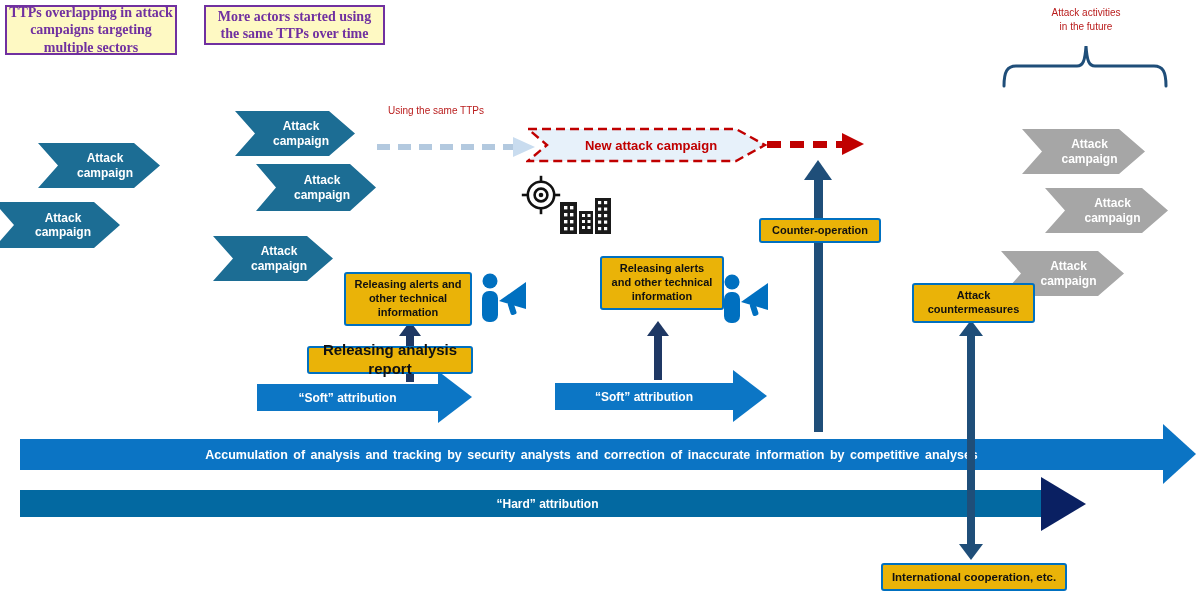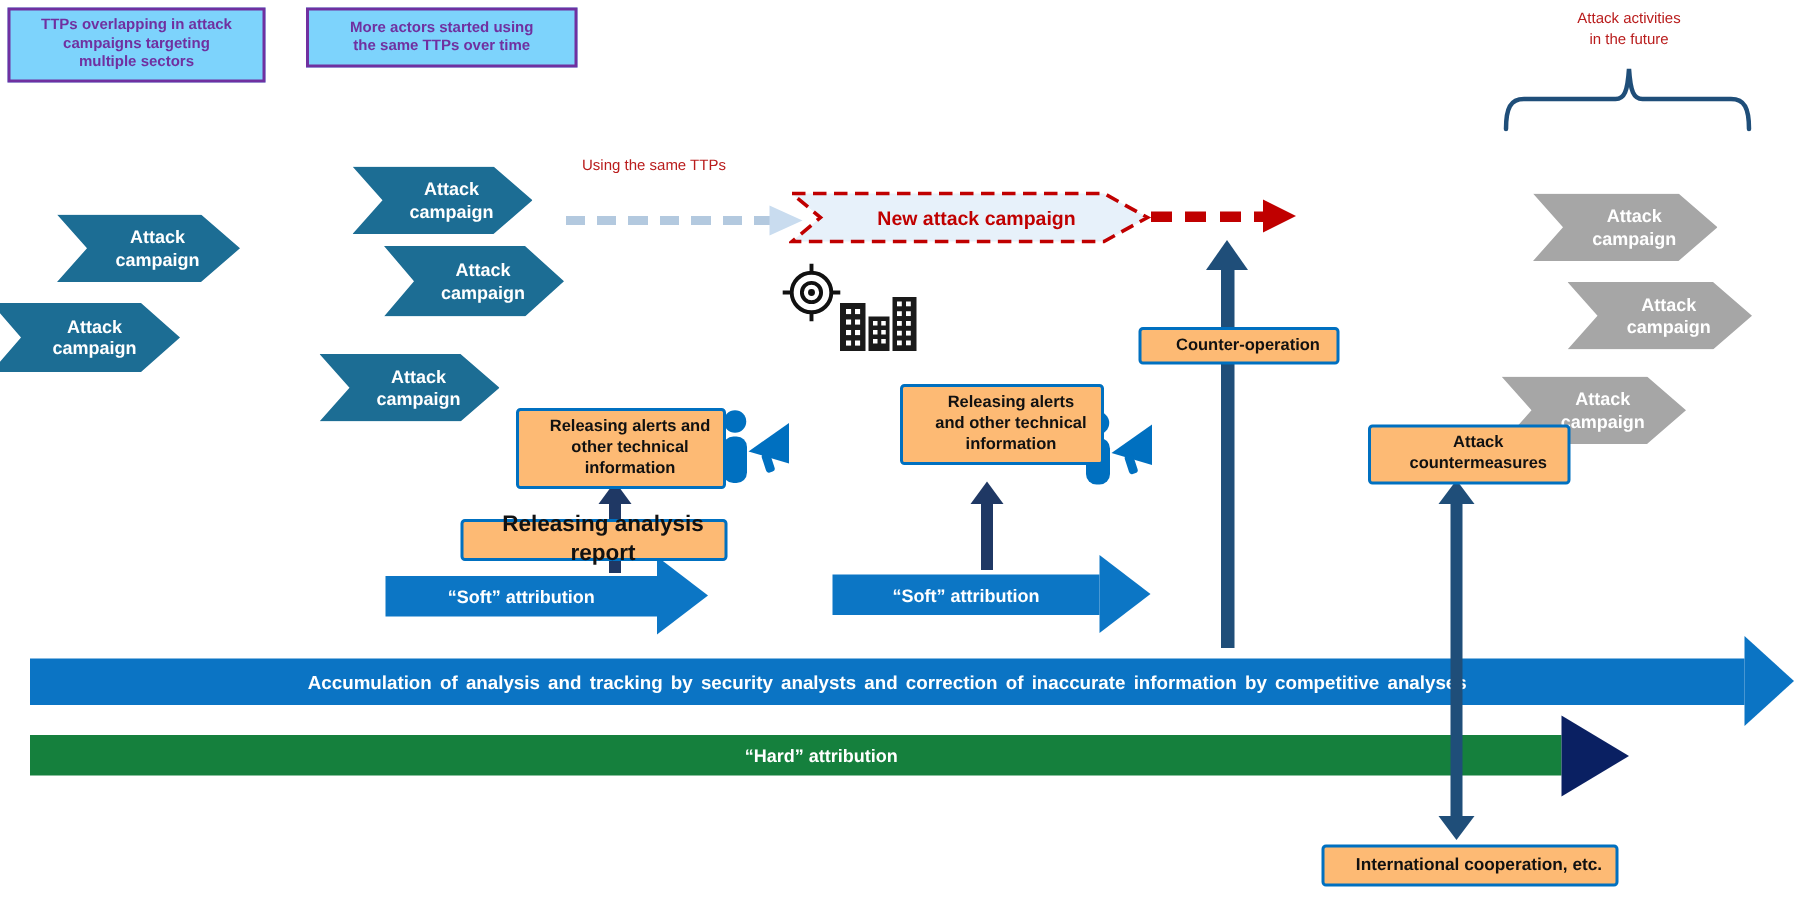--- a/index.html
+++ b/index.html
@@ -3,38 +3,38 @@
 <meta charset="utf-8">
 <style>
   html,body{margin:0;padding:0;background:#fff;}
   #canvas{
     position:relative;width:1200px;height:614px;background:#ffffff;
     font-family:"Liberation Sans", sans-serif;overflow:hidden;
   }
   .abs{position:absolute;}
   
   .callout{
-    position:absolute;border:2.5px solid #7030A0;background:#7dd3fc;color:#7030A0;
-    font-weight:bold;font-size:10px;line-height:1.25;text-align:center;
-    display:flex;align-items:center;justify-content:center;white-space:pre-line;
+    position:absolute;border:2.5px solid #7030A0;background:#fef9c3;color:#7030A0;
+    font-weight:bold;font-size:14px;line-height:1.25;text-align:center;
+    display:flex;align-items:center;justify-content:center;white-space:pre-line;font-family:Liberation Serif, serif;
   }
   
   .chev{
     position:absolute;background:#1C6D94;color:#fff;font-weight:bold;font-size:12px;
     line-height:1.2;text-align:center;display:flex;align-items:center;justify-content:center;
     white-space:pre-line;padding-left:12px;box-sizing:border-box;
     clip-path:polygon(0 0, calc(100% - 26px) 0, 100% 50%, calc(100% - 26px) 100%, 0 100%, 20px 50%);
     margin-top:44px;
   }
   .chev.gray{background:#A6A6A6;}
   
   .info-box{
-    position:absolute;background:#fdba74;border:2.5px solid #0070C0;border-radius:3px;
+    position:absolute;background:#eab308;border:2.5px solid #0070C0;border-radius:3px;
     color:#111;font-weight:bold;font-size:11px;line-height:1.25;text-align:center;
-    display:flex;align-items:center;justify-content:center;white-space:pre-line;z-index:6;padding-left:12px;
+    display:flex;align-items:center;justify-content:center;white-space:pre-line;z-index:6;
   }
   .plain-label{position:absolute;color:#b91c1c;font-size:10px;white-space:pre-line;}
   
   .h-arrow-body{
     position:absolute;display:flex;align-items:center;justify-content:center;
     color:#fff;font-weight:bold;
   }
   .tri{position:absolute;width:0;height:0;border-style:solid;border-color:transparent;}
   .dashes{position:absolute;}
   svg{display:block;}
@@ -163,21 +163,21 @@
 
   <div class="abs" style="left:654px;top:334px;width:8px;height:46px;background:#1F3864;"></div>
   <div class="tri" style="left:647px;top:321px;border-width:0 11px 15px 11px;border-bottom-color:#1F3864;"></div>
 
   <div class="h-arrow-body" style="left:555px;top:383px;width:178px;height:27px;background:#0C76C5;font-size:12px;">“Soft” attribution</div>
   <div class="tri" style="left:733px;top:370px;border-width:26px 0 26px 34px;border-left-color:#0C76C5;"></div>
 
   <div class="h-arrow-body" style="left:20px;top:439px;width:1143px;height:31px;background:#0B74C4;font-size:12.5px;word-spacing:2px;z-index:2;">Accumulation  of  analysis  and  tracking  by  security  analysts  and  correction  of  inaccurate  information  by  competitive  analyses</div>
   <div class="tri" style="left:1163px;top:424px;border-width:30px 0 30px 33px;border-left-color:#0B74C4;z-index:2;"></div>
 
-  <div class="h-arrow-body" style="left:20px;top:490px;width:1021px;height:27px;background:#15803d;font-size:12px;padding-left:34px;box-sizing:border-box;z-index:2;">“Hard” attribution</div>
+  <div class="h-arrow-body" style="left:20px;top:490px;width:1021px;height:27px;background:#0369a1;font-size:12px;padding-left:34px;box-sizing:border-box;z-index:2;">“Hard” attribution</div>
   <div class="tri" style="left:1041px;top:477px;border-width:27px 0 27px 45px;border-left-color:#0A2062;z-index:2;"></div>
 
   <div class="info-box" style="left:912px;top:283px;width:119px;height:36px;">Attack
 countermeasures</div>
   <div class="abs" style="left:967px;top:334px;width:8px;height:212px;background:#1F4E79;z-index:3;"></div>
   <div class="tri" style="left:959px;top:320px;border-width:0 12px 16px 12px;border-bottom-color:#1F4E79;z-index:3;"></div>
   <div class="tri" style="left:959px;top:544px;border-width:16px 12px 0 12px;border-top-color:#1F4E79;z-index:3;"></div>
   <div class="info-box" style="left:881px;top:563px;width:182px;height:24px;font-size:11.5px;">International cooperation, etc.</div>
 
 </div>

